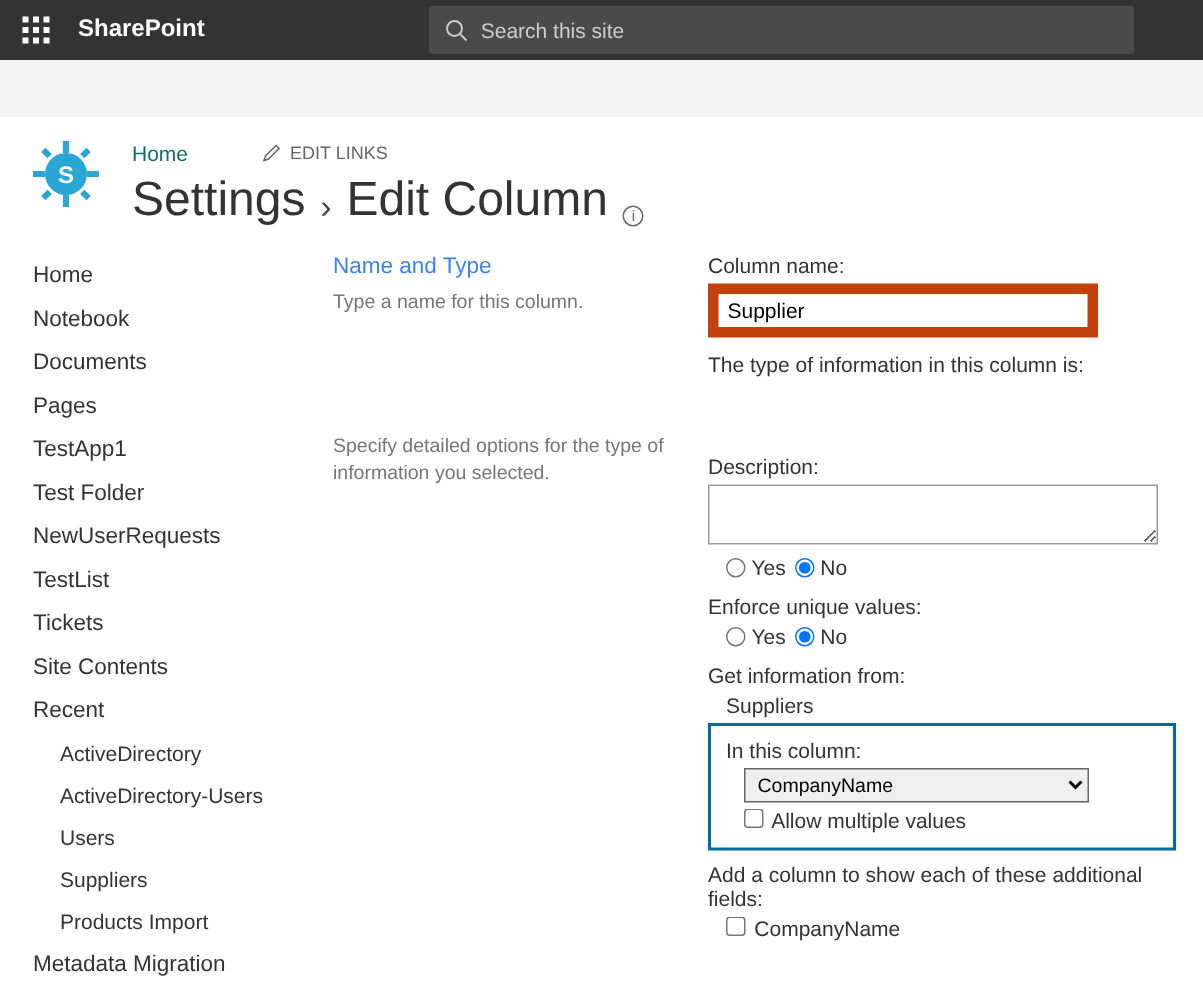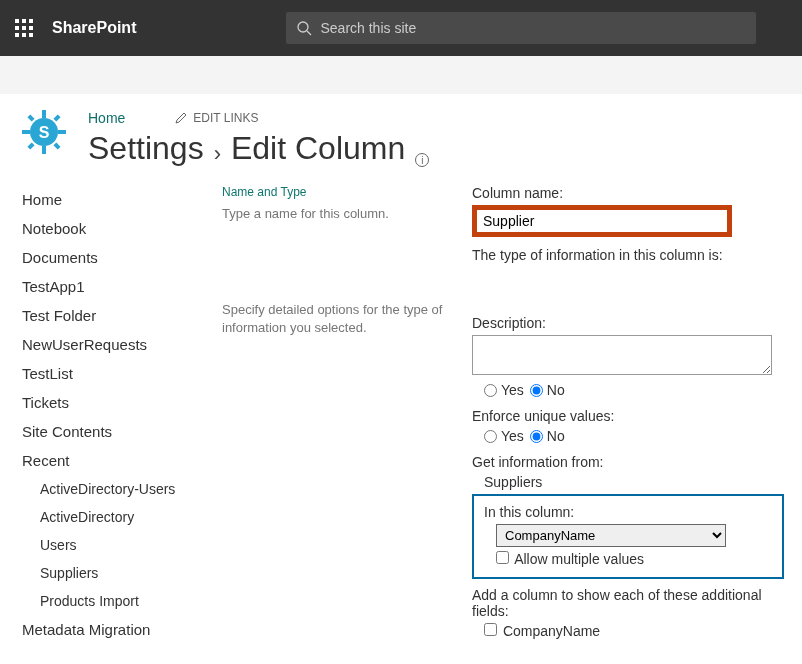--- a/index.html
+++ b/index.html
@@ -6,21 +6,21 @@
     body {
       margin: 0;
       font-family: "Segoe UI", Arial, sans-serif;
       font-size: 14px;
       color: #333;
       background: #fff;
       width: 802px;
     }
     .top-bar {
       background: #333333;
-      height: 56px;
+      height: 40px;
       display: flex;
       align-items: center;
       padding: 0;
     }
     .waffle {
       width: 48px;
       height: 48px;
       display: flex;
       align-items: center;
       justify-content: center;
@@ -96,27 +96,27 @@
       color: #333;
     }
     .quick-launch .ql-item { padding: 6px 0; cursor: pointer; }
     .quick-launch .ql-sub { padding: 6px 0 6px 18px; cursor: pointer; font-size: 14px; }
     .settings-body {
       flex: 1;
       display: flex;
       gap: 0;
     }
     .section-col { width: 250px; padding-right: 10px; }
-    .section-title { font-size: 12px; color: #0f766e; margin: 0 0 6px 0; }
+    .section-title { font-size: 15px; color: #3b82f6; margin: 0 0 6px 0; }
     .section-desc { font-size: 13px; color: #767676; margin: 0; line-height: 1.4; }
     .form-col { flex: 1; font-size: 14px; color: #333; }
     .form-label { margin: 0 0 4px 0; }
     .text-input {
       width: 260px;
-      border: 5px solid #c2410c;
+      border: 7px solid #c2410c;
       padding: 3px 6px;
       font-size: 14px;
       font-family: inherit;
     }
     .type-info { margin-top: 10px; }
     .type-value { padding-left: 12px; margin-top: 4px; }
     .desc-textarea {
       width: 300px; height: 40px; border: 1px solid #999;
       resize: both; font-family: inherit; font-size: 13px;
     }
@@ -205,29 +205,30 @@
       </h1>
     </div>
   </div>
 </div>
 
 <div class="main-content">
   <div class="quick-launch">
     <div class="ql-item">Home</div>
     <div class="ql-item">Notebook</div>
     <div class="ql-item">Documents</div>
+    <div class="ql-item">Pages</div>
     <div class="ql-item">TestApp1</div>
     <div class="ql-item">Test Folder</div>
     <div class="ql-item">NewUserRequests</div>
     <div class="ql-item">TestList</div>
     <div class="ql-item">Tickets</div>
     <div class="ql-item">Site Contents</div>
     <div class="ql-item">Recent</div>
+    <div class="ql-sub">ActiveDirectory</div>
     <div class="ql-sub">ActiveDirectory-Users</div>
-    <div class="ql-sub">ActiveDirectory</div>
     <div class="ql-sub">Users</div>
     <div class="ql-sub">Suppliers</div>
     <div class="ql-sub">Products Import</div>
     <div class="ql-item">Metadata Migration</div>
   </div>
 
   <div class="settings-body">
     <div class="section-col">
       <p class="section-title">Name and Type</p>
       <p class="section-desc">Type a name for this column.</p>

